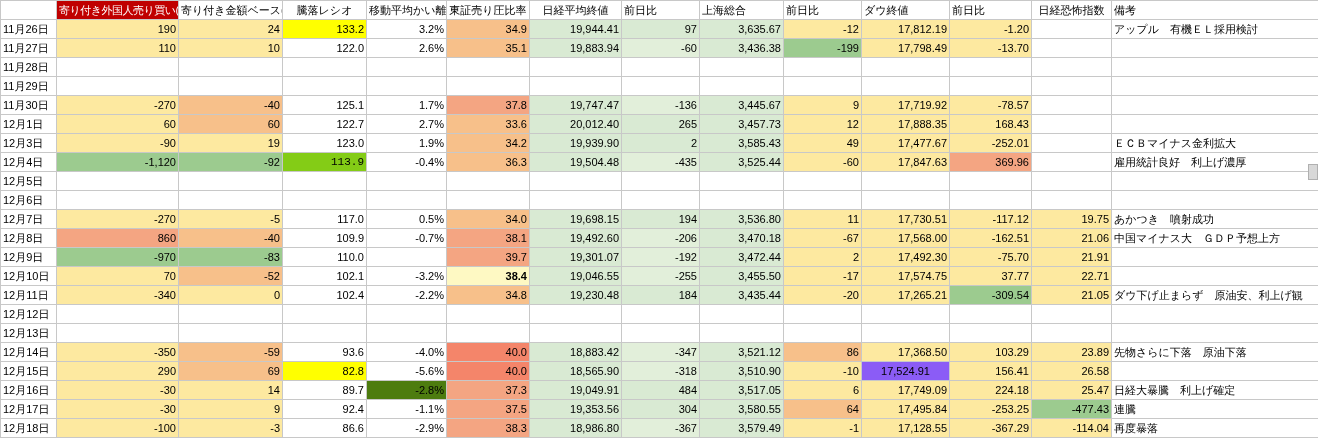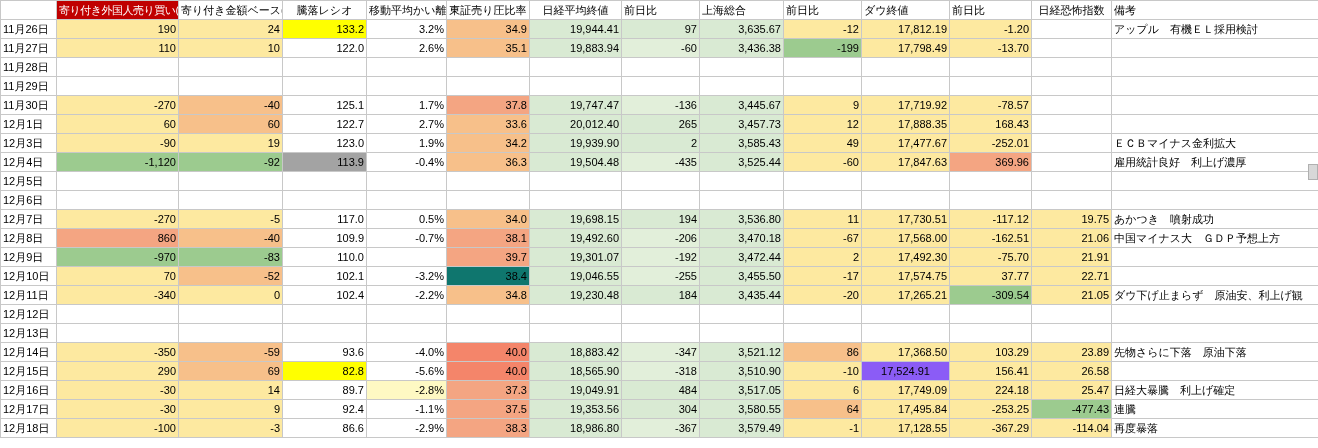--- a/index.html
+++ b/index.html
@@ -228,21 +228,21 @@
           <td class="num" style="background: rgb(253, 233, 160);">49</td>
           <td class="num" style="background: rgb(253, 233, 160);">17,477.67</td>
           <td class="num" style="background: rgb(253, 233, 160);">-252.01</td>
           <td class="num" style="background: rgb(255, 255, 255);"></td>
           <td class="txt">ＥＣＢマイナス金利拡大</td>
         </tr>
         <tr>
           <td class="lbl">12月4日</td>
           <td class="num" style="background: rgb(156, 203, 143);">-1,120</td>
           <td class="num" style="background: rgb(156, 203, 143);">-92</td>
-          <td class="num" style="background: #a3a3a3;">113.9</td>
+          <td class="num" style="background: #84cc16; font-family: Liberation Mono, monospace;">113.9</td>
           <td class="num" style="background: rgb(255, 255, 255); padding-left: 22px;">-0.4%</td>
           <td class="num" style="background: rgb(247, 192, 138);">36.3</td>
           <td class="num" style="background: rgb(217, 234, 211);">19,504.48</td>
           <td class="num" style="background: rgb(226, 239, 218);">-435</td>
           <td class="num" style="background: rgb(217, 234, 211);">3,525.44</td>
           <td class="num" style="background: rgb(253, 233, 160);">-60</td>
           <td class="num" style="background: rgb(253, 233, 160);">17,847.63</td>
           <td class="num" style="background: rgb(244, 165, 130);">369.96</td>
           <td class="num" style="background: rgb(255, 255, 255);"></td>
           <td class="txt">雇用統計良好　利上げ濃厚</td>
@@ -326,21 +326,21 @@
           <td class="num" style="background: rgb(253, 233, 160);">-75.70</td>
           <td class="num" style="background: rgb(253, 233, 160);">21.91</td>
           <td class="txt"></td>
         </tr>
         <tr>
           <td class="lbl">12月10日</td>
           <td class="num" style="background: rgb(253, 233, 160);">70</td>
           <td class="num" style="background: rgb(247, 192, 138);">-52</td>
           <td class="num" style="background: rgb(255, 255, 255);">102.1</td>
           <td class="num" style="background: rgb(255, 255, 255);">-3.2%</td>
-          <td class="num" style="background: #0f766e;">38.4</td>
+          <td class="num" style="background: #fef9c3; font-weight: bold;">38.4</td>
           <td class="num" style="background: rgb(217, 234, 211);">19,046.55</td>
           <td class="num" style="background: rgb(226, 239, 218);">-255</td>
           <td class="num" style="background: rgb(217, 234, 211);">3,455.50</td>
           <td class="num" style="background: rgb(253, 233, 160);">-17</td>
           <td class="num" style="background: rgb(253, 233, 160);">17,574.75</td>
           <td class="num" style="background: rgb(253, 233, 160);">37.77</td>
           <td class="num" style="background: rgb(253, 233, 160);">22.71</td>
           <td class="txt"></td>
         </tr>
         <tr>
@@ -421,21 +421,21 @@
           <td class="num" style="background: #8b5cf6; text-align: center;">17,524.91</td>
           <td class="num" style="background: rgb(253, 233, 160);">156.41</td>
           <td class="num" style="background: rgb(253, 233, 160);">26.58</td>
           <td class="txt"></td>
         </tr>
         <tr>
           <td class="lbl">12月16日</td>
           <td class="num" style="background: rgb(253, 233, 160);">-30</td>
           <td class="num" style="background: rgb(253, 233, 160);">14</td>
           <td class="num" style="background: rgb(255, 255, 255);">89.7</td>
-          <td class="num" style="background: #fef9c3;">-2.8%</td>
+          <td class="num" style="background: #4d7c0f;">-2.8%</td>
           <td class="num" style="background: rgb(244, 165, 130);">37.3</td>
           <td class="num" style="background: rgb(217, 234, 211);">19,049.91</td>
           <td class="num" style="background: rgb(217, 234, 211);">484</td>
           <td class="num" style="background: rgb(217, 234, 211);">3,517.05</td>
           <td class="num" style="background: rgb(253, 233, 160);">6</td>
           <td class="num" style="background: rgb(253, 233, 160);">17,749.09</td>
           <td class="num" style="background: rgb(253, 233, 160);">224.18</td>
           <td class="num" style="background: rgb(253, 233, 160);">25.47</td>
           <td class="txt">日経大暴騰　利上げ確定</td>
         </tr>

